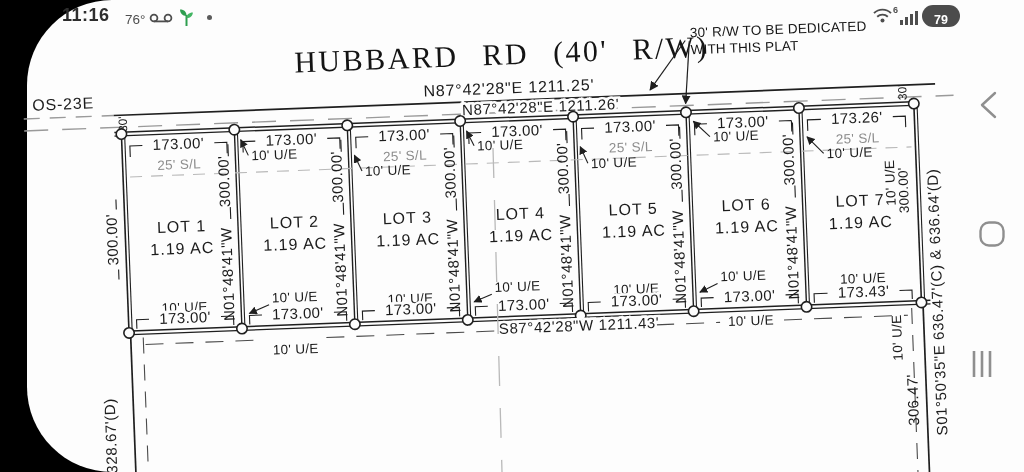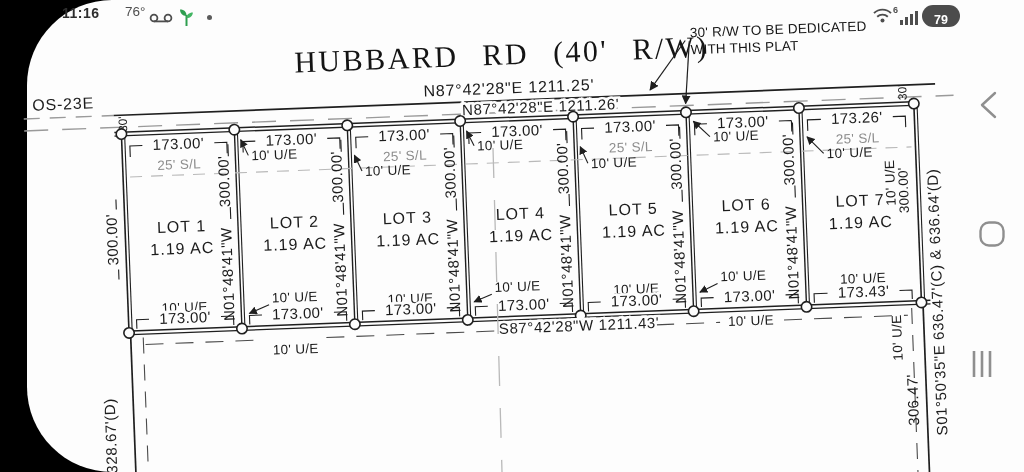--- a/index.html
+++ b/index.html
@@ -2,22 +2,22 @@
 <html><head>
 <meta charset="utf-8">
 <style>
   html,body{margin:0;padding:0;}
   body{width:1024px;height:472px;background:#000;position:relative;overflow:hidden;
        font-family:"Liberation Sans", sans-serif;}
   .screen{position:absolute;left:27px;top:0;right:0;bottom:0;background:#fdfdfd;
           border-radius:85px 0 0 85px;}
   
   .statusbar{position:absolute;left:0;top:0;width:1024px;height:34px;z-index:5;}
-  .time{position:absolute;left:62px;top:5px;font-size:14px;font-weight:600;color:#2d2d2d;letter-spacing:.5px;}
-  .temp{position:absolute;left:125px;top:4px;font-size:13.5px;color:#4e4e4e;}
+  .time{position:absolute;left:62px;top:5px;font-size:18px;font-weight:600;color:#2d2d2d;letter-spacing:.5px;}
+  .temp{position:absolute;left:125px;top:12px;font-size:13.5px;color:#4e4e4e;}
   .sb-icon{position:absolute;top:10px;}
   .dot{position:absolute;left:207px;top:15px;width:5px;height:5px;border-radius:50%;background:#5b5b5b;}
   .batt{position:absolute;left:922px;top:5px;width:38px;height:22px;border-radius:11px;
         background:#4c4c4c;color:#fff;font-size:12.5px;font-weight:600;
         display:flex;align-items:flex-end;justify-content:center;}
   .wifi6{position:absolute;left:893px;top:5px;font-size:9px;color:#4e4e4e;font-weight:600;}
   
   .navbtn{position:absolute;z-index:6;cursor:pointer;}
   
   svg.plat{position:absolute;left:0;top:0;z-index:3;}

